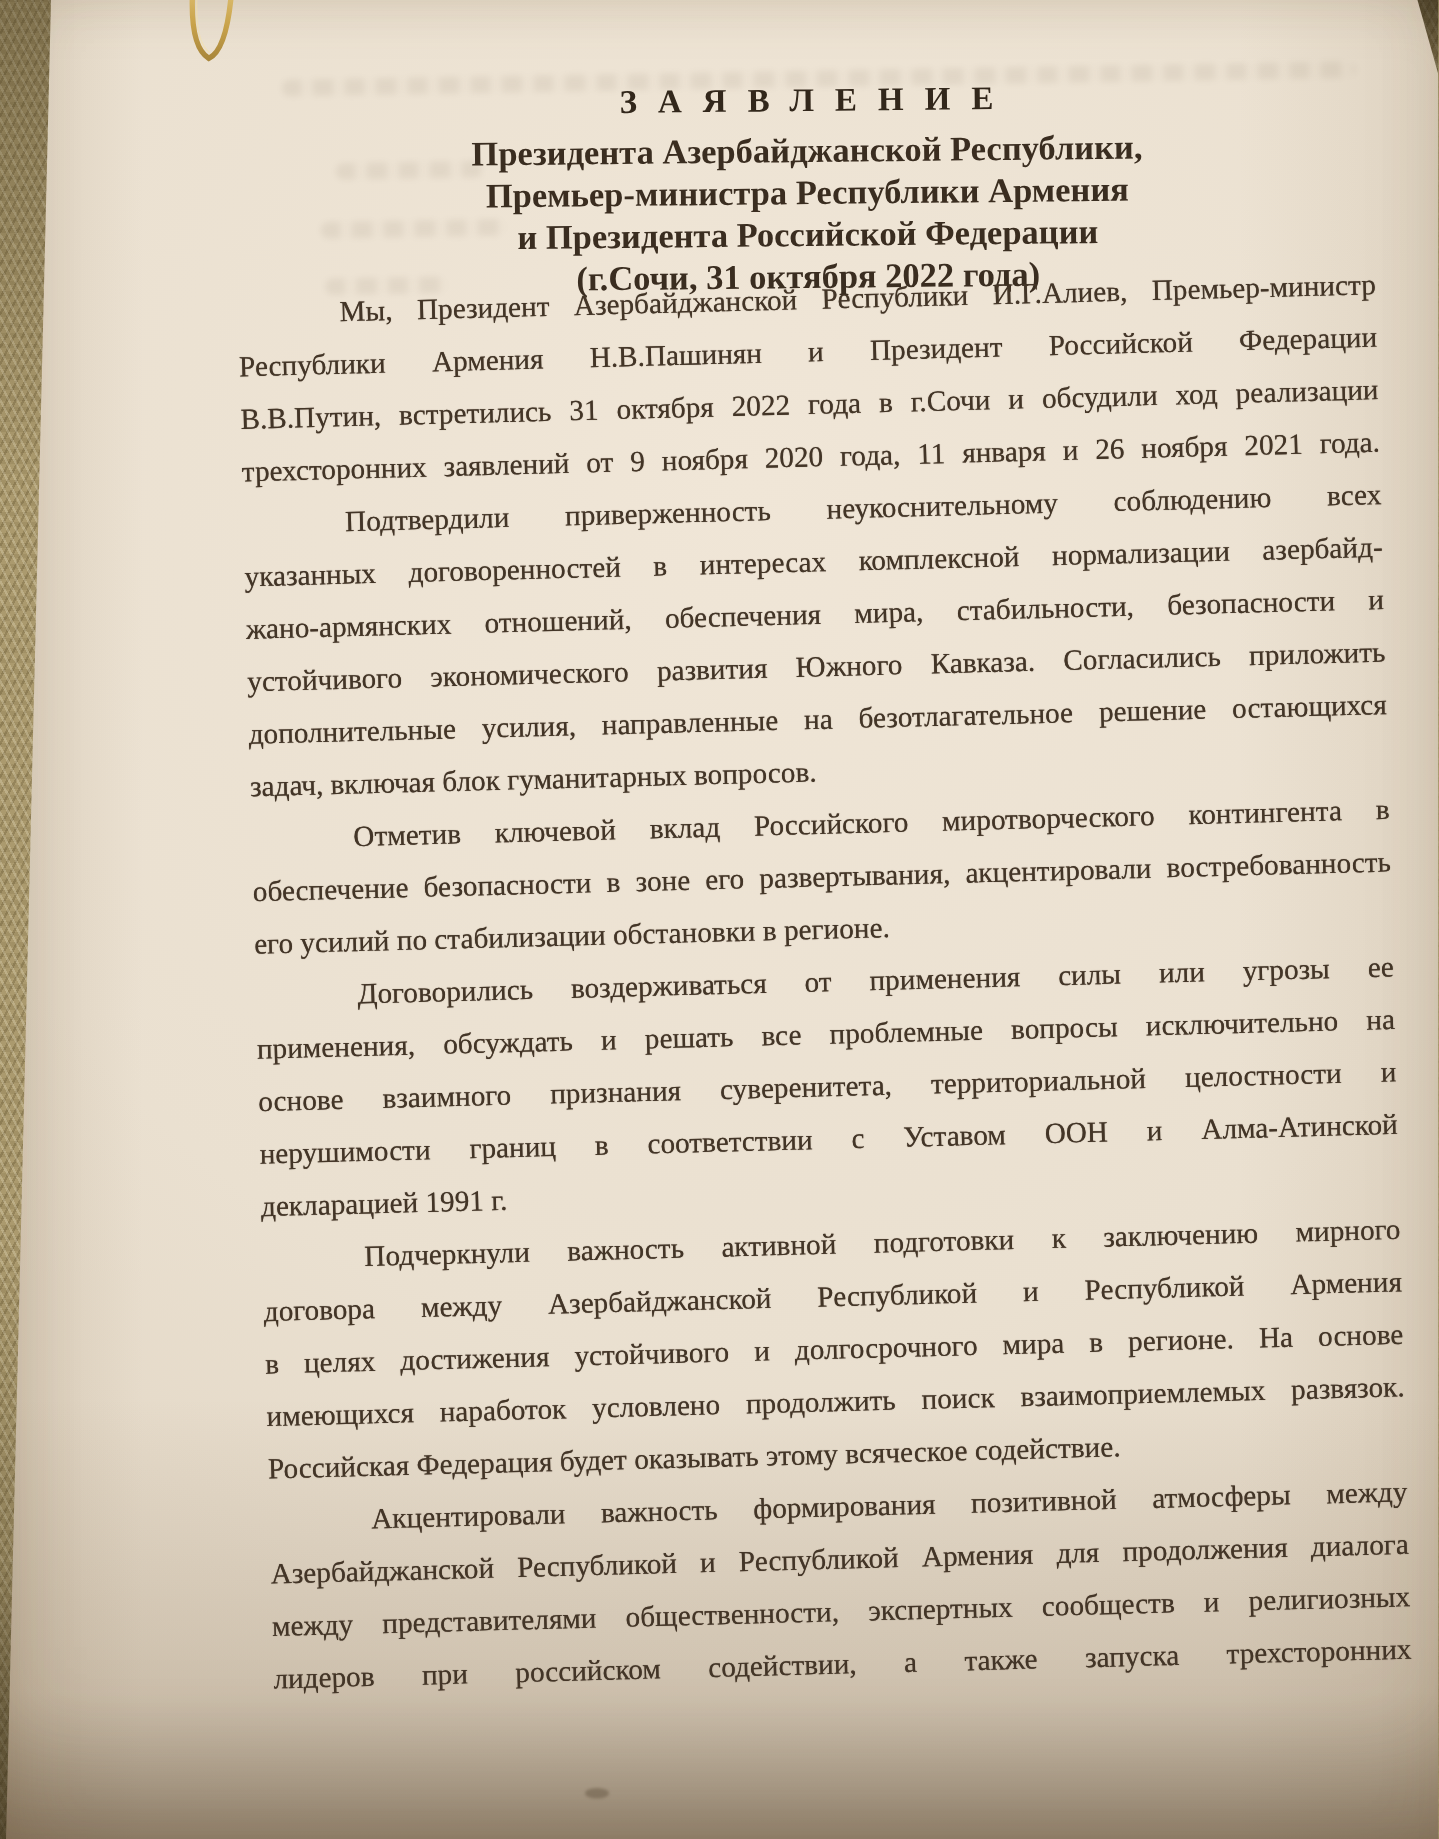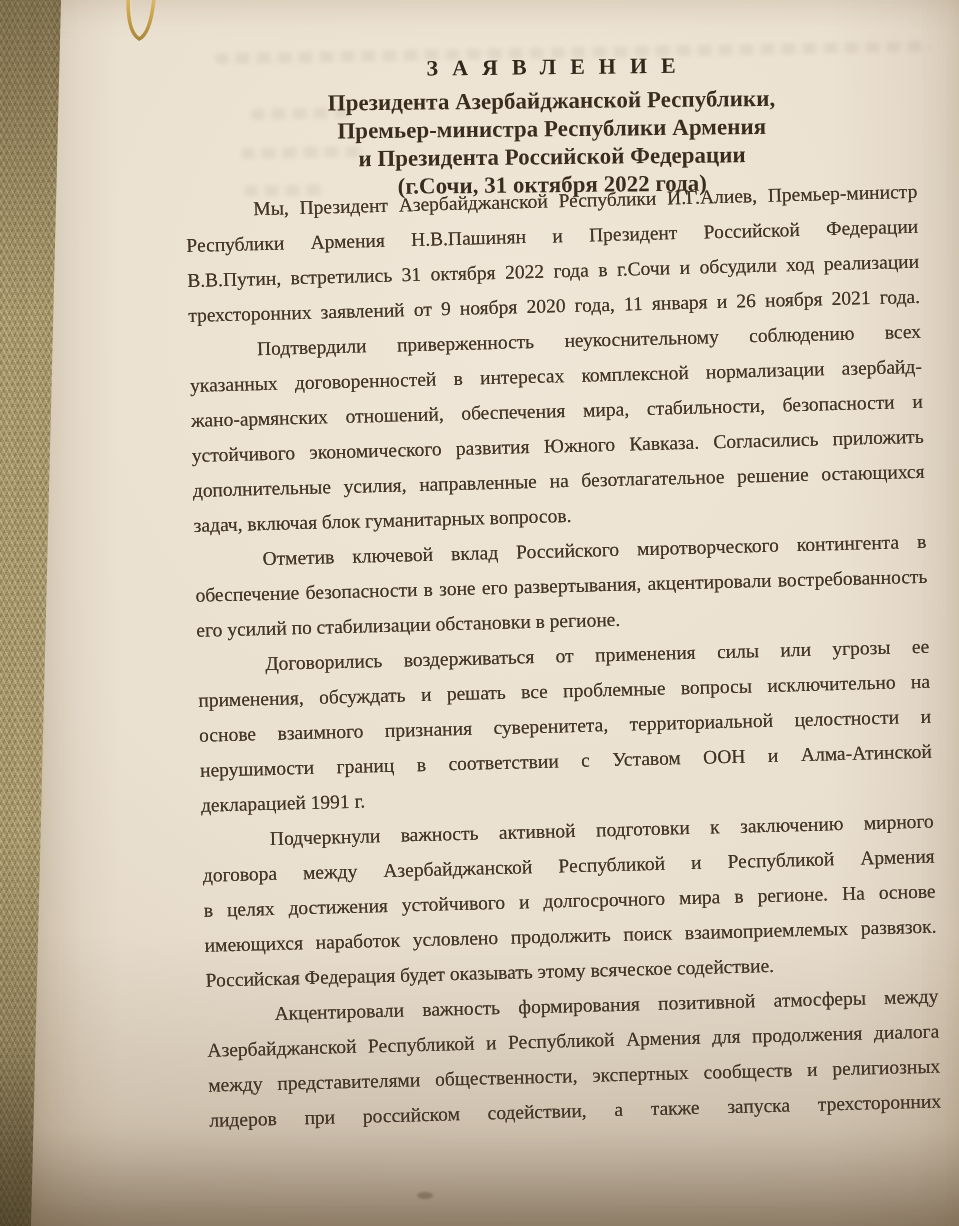--- a/index.html
+++ b/index.html
@@ -27,21 +27,20 @@
     background:
       linear-gradient(180deg, rgba(0,0,0,0) 76%, rgba(96,74,46,.16) 92%, rgba(72,54,32,.40) 100%),
       linear-gradient(90deg, rgba(122,96,60,.14), rgba(0,0,0,0) 10%, rgba(0,0,0,0) 86%, rgba(122,96,60,.10)),
       radial-gradient(120% 95% at 52% 26%, #f0e6d7 0%, #eae0d0 50%, #e0d4c2 82%, #d3c5b0 100%);
     box-shadow:
       inset 0 -70px 90px -50px rgba(88,66,40,.38),
       inset 28px 0 55px -32px rgba(120,92,56,.28),
       inset -18px 0 55px -32px rgba(120,92,56,.16),
       inset 0 26px 45px -30px rgba(130,104,66,.18);
     filter:drop-shadow(-4px 3px 5px rgba(30,22,10,.35));
-    margin-left:27px;
   }
   
   .bleed{
     position:absolute;height:11px;border-radius:5px;
     background:repeating-linear-gradient(90deg, rgba(108,92,70,.55) 0 13px, rgba(108,92,70,.08) 13px 21px);
     opacity:.16;filter:blur(2.2px);transform:rotate(-1deg);
   }
   .bleed.b1{left:188px;top:47px;width:716px;}
   .bleed.b2{left:224px;top:108px;width:98px;}
   .bleed.b3{left:214px;top:147px;width:124px;}

